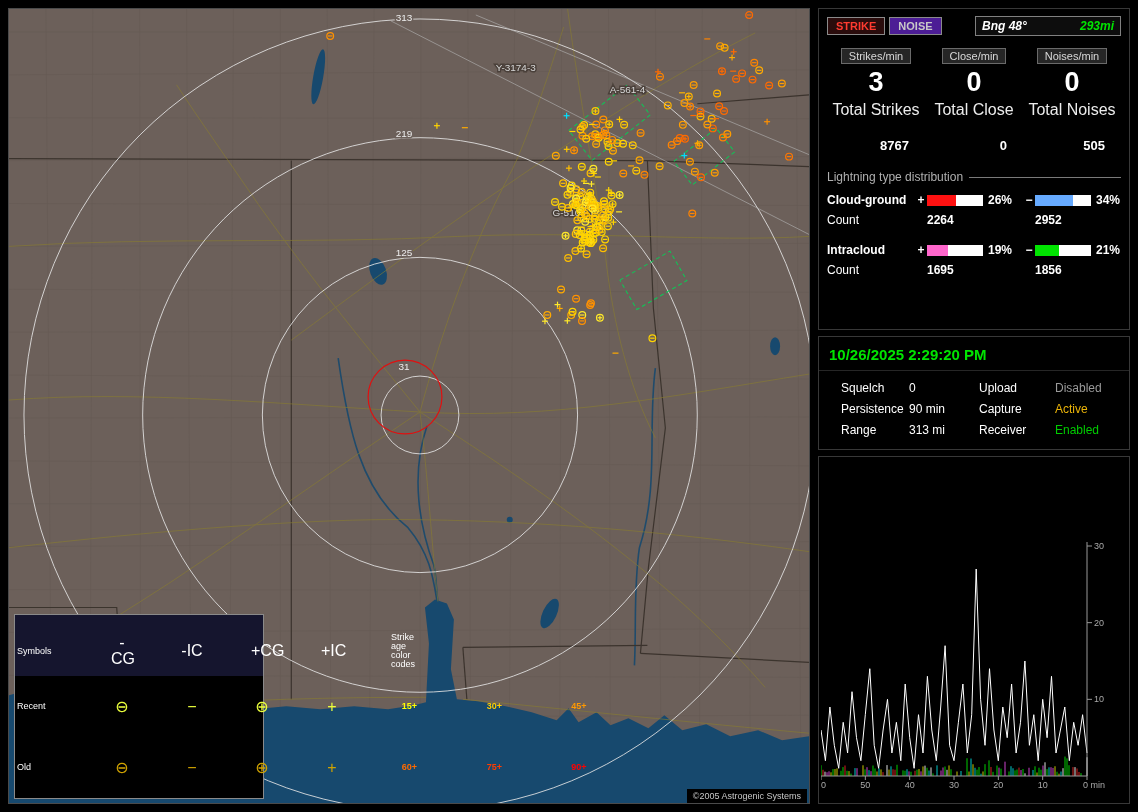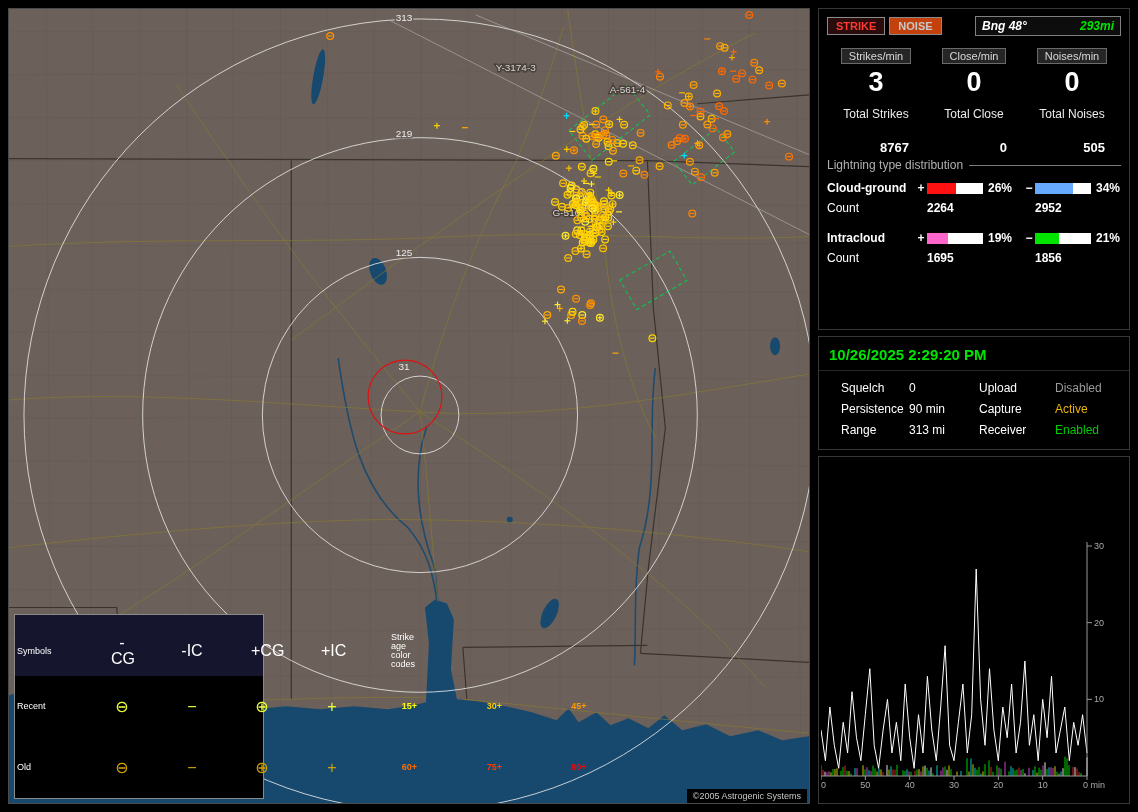--- a/index.html
+++ b/index.html
@@ -17,32 +17,32 @@
   .lg-head{grid-template-columns:46px 22px 22px 22px 22px auto;background:#15152e;}
   .lg-s{text-align:center;font-size:16px;}
   .lg-a{text-align:center;font-weight:bold;}
   .map-copy{position:absolute;right:2px;bottom:0;background:#000;color:#c8c8c8;font-size:9px;padding:2px 6px;}
   
   .panel{position:absolute;left:818px;width:312px;background:#000;border:1px solid #383838;box-sizing:border-box;color:#fff;}
   .panel-top{top:8px;height:322px;padding:7px 8px;}
   .panel-status{top:336px;height:114px;}
   .panel-stats{top:456px;height:348px;}
   .btn-row{display:flex;align-items:center;gap:4px;margin-bottom:12px;}
-  .btn{font-size:11px;font-weight:bold;padding:2px 8px;border:1px solid #8a8a8a;background:#c2410c;cursor:default;}
+  .btn{font-size:11px;font-weight:bold;padding:2px 8px;border:1px solid #8a8a8a;background:#4c1d95;cursor:default;}
   .btn-strike{color:#ff3b30;background:#2a0c0c;}
   .btn-noise{color:#c8c8c8;}
   .bng-box{margin-left:auto;display:flex;justify-content:space-between;align-items:center;width:132px;
            border:1px solid #808080;background:#0d0d0d;padding:2px 6px;font-size:12px;font-weight:bold;color:#fff;font-style:italic;}
   .green{color:#00e400;}
   .rates{display:grid;grid-template-columns:1fr 1fr 1fr;text-align:center;}
   .rate-h{justify-self:center;font-size:11px;color:#d8d8d8;background:#262626;border:1px solid #6a6a6a;padding:1px 7px;}
   .rate-num{font-size:27px;font-weight:bold;color:#fff;line-height:1.15;margin-top:3px;}
-  .total-lbl{font-size:12px;color:#ececec;margin-top:9px;}
+  .total-lbl{font-size:16px;color:#ececec;margin-top:3px;}
   .total-val{font-size:13px;font-weight:bold;color:#fff;text-align:right;padding-right:16px;margin-top:19px;}
-  .dist-title{display:flex;align-items:center;gap:6px;color:#b0b0b0;font-size:12px;margin-top:3px;}
+  .dist-title{display:flex;align-items:center;gap:6px;color:#b0b0b0;font-size:12px;margin-top:17px;}
   .rule{flex:1;height:1px;background:#7a7a7a;}
   .dist-grid{display:grid;grid-template-columns:88px 12px 56px 40px 12px 56px 32px;align-items:center;margin-top:9px;font-size:12px;}
   .dist-label{font-weight:bold;}
   .sign{text-align:center;font-weight:bold;}
   .gauge{display:block;height:11px;background:#fff;position:relative;}
   .gauge-fill{position:absolute;left:0;top:0;bottom:0;}
   .pct{font-weight:bold;padding-left:5px;}
   .count-row{margin-top:6px;}
   .c-val{font-weight:bold;}
   .ic-row{margin-top:16px;}

